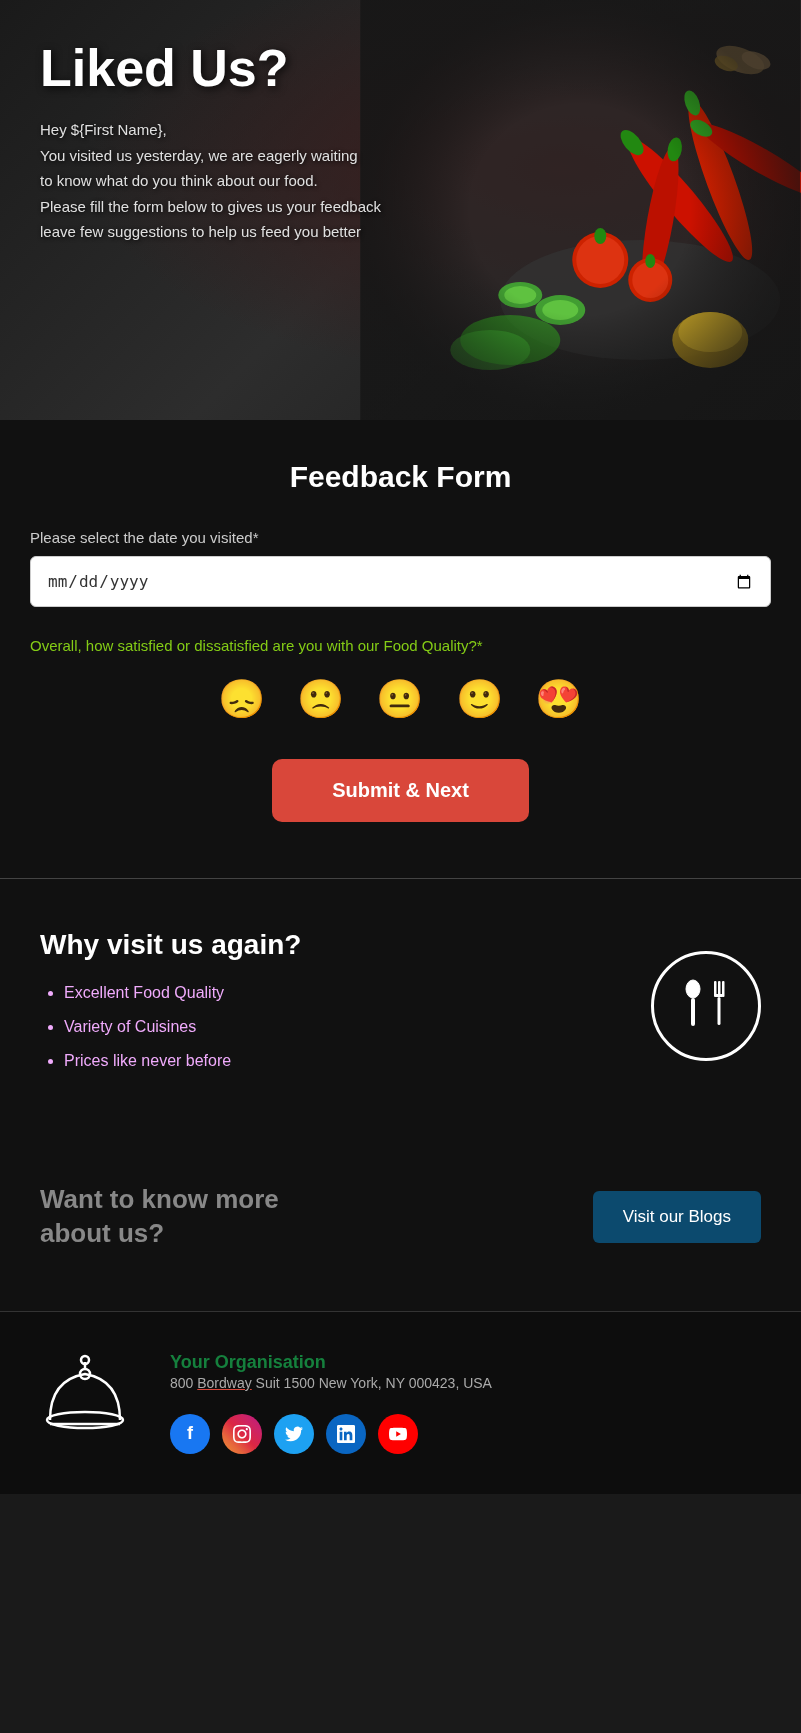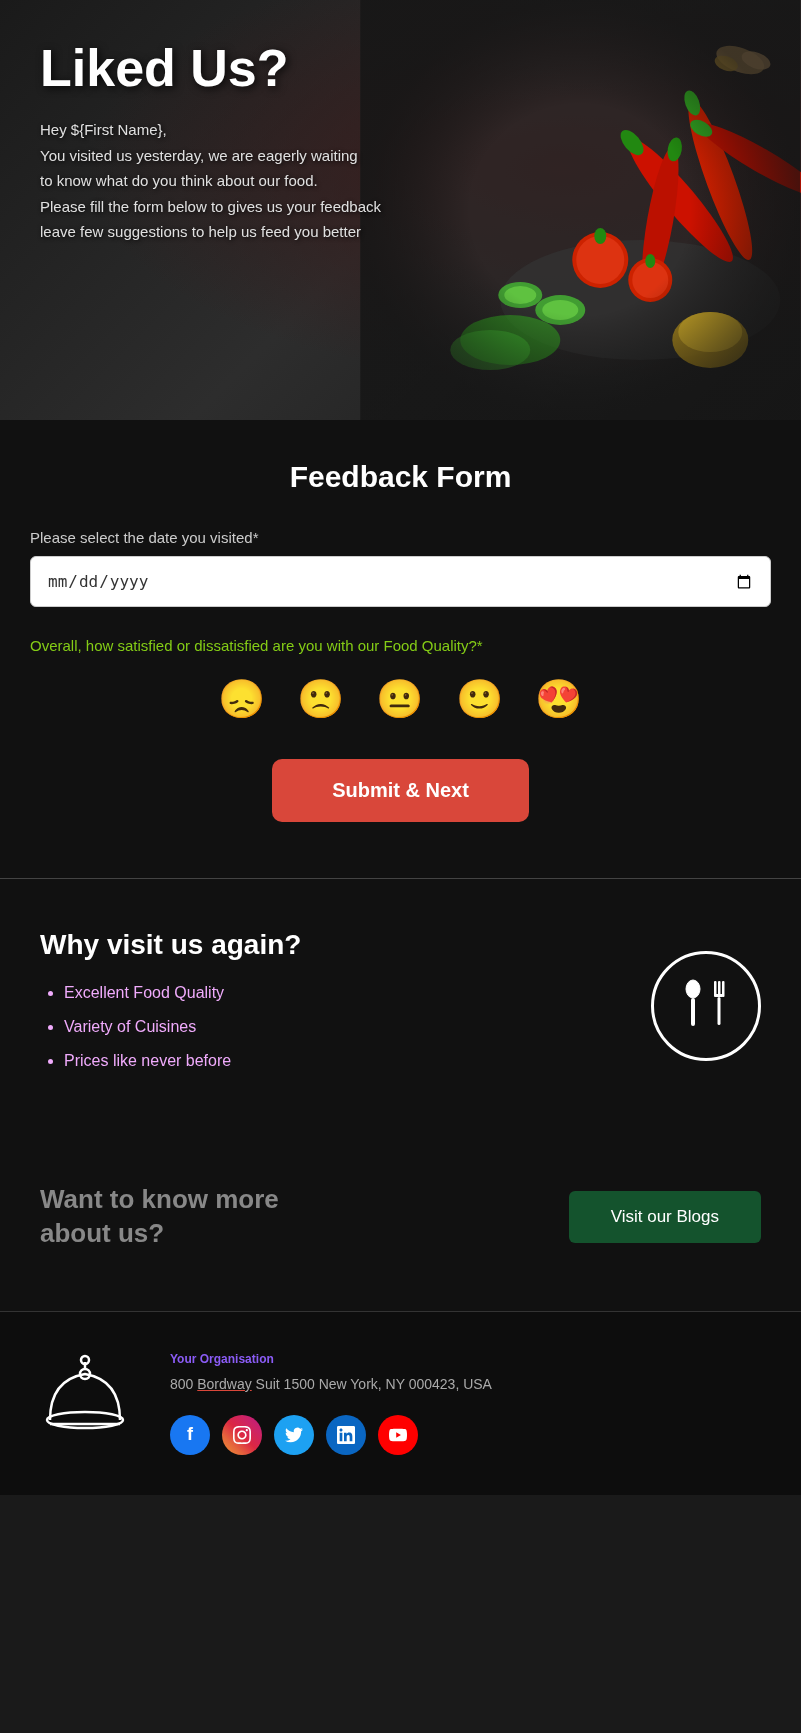--- a/index.html
+++ b/index.html
@@ -195,22 +195,22 @@
 
     .blog-text {
       font-size: 26px;
       font-weight: bold;
       color: #888888;
       max-width: 260px;
       line-height: 1.3;
     }
 
     .visit-blogs-btn {
-      padding: 16px 42px;
-      background: #14532d;
+      padding: 16px 30px;
+      background: #0c4a6e;
       color: #ffffff;
       font-size: 17px;
       border: none;
       border-radius: 6px;
       cursor: pointer;
       transition: background 0.2s;
       white-space: nowrap;
     }
 
     
@@ -225,24 +225,23 @@
 
     .footer-logo {
       flex-shrink: 0;
     }
 
     .footer-info {
       flex: 1;
     }
 
     .footer-org {
-      font-size: 12px;
-      font-weight: bold;
-      color: #8b5cf6;
-      margin-bottom: 8px;
+      font-size: 18px;
+      font-weight: bold;
+      color: #15803d;
     }
 
     .footer-address {
       font-size: 14px;
       color: #aaa;
       margin-bottom: 20px;
       line-height: 1.5;
     }
 
     .social-icons {

